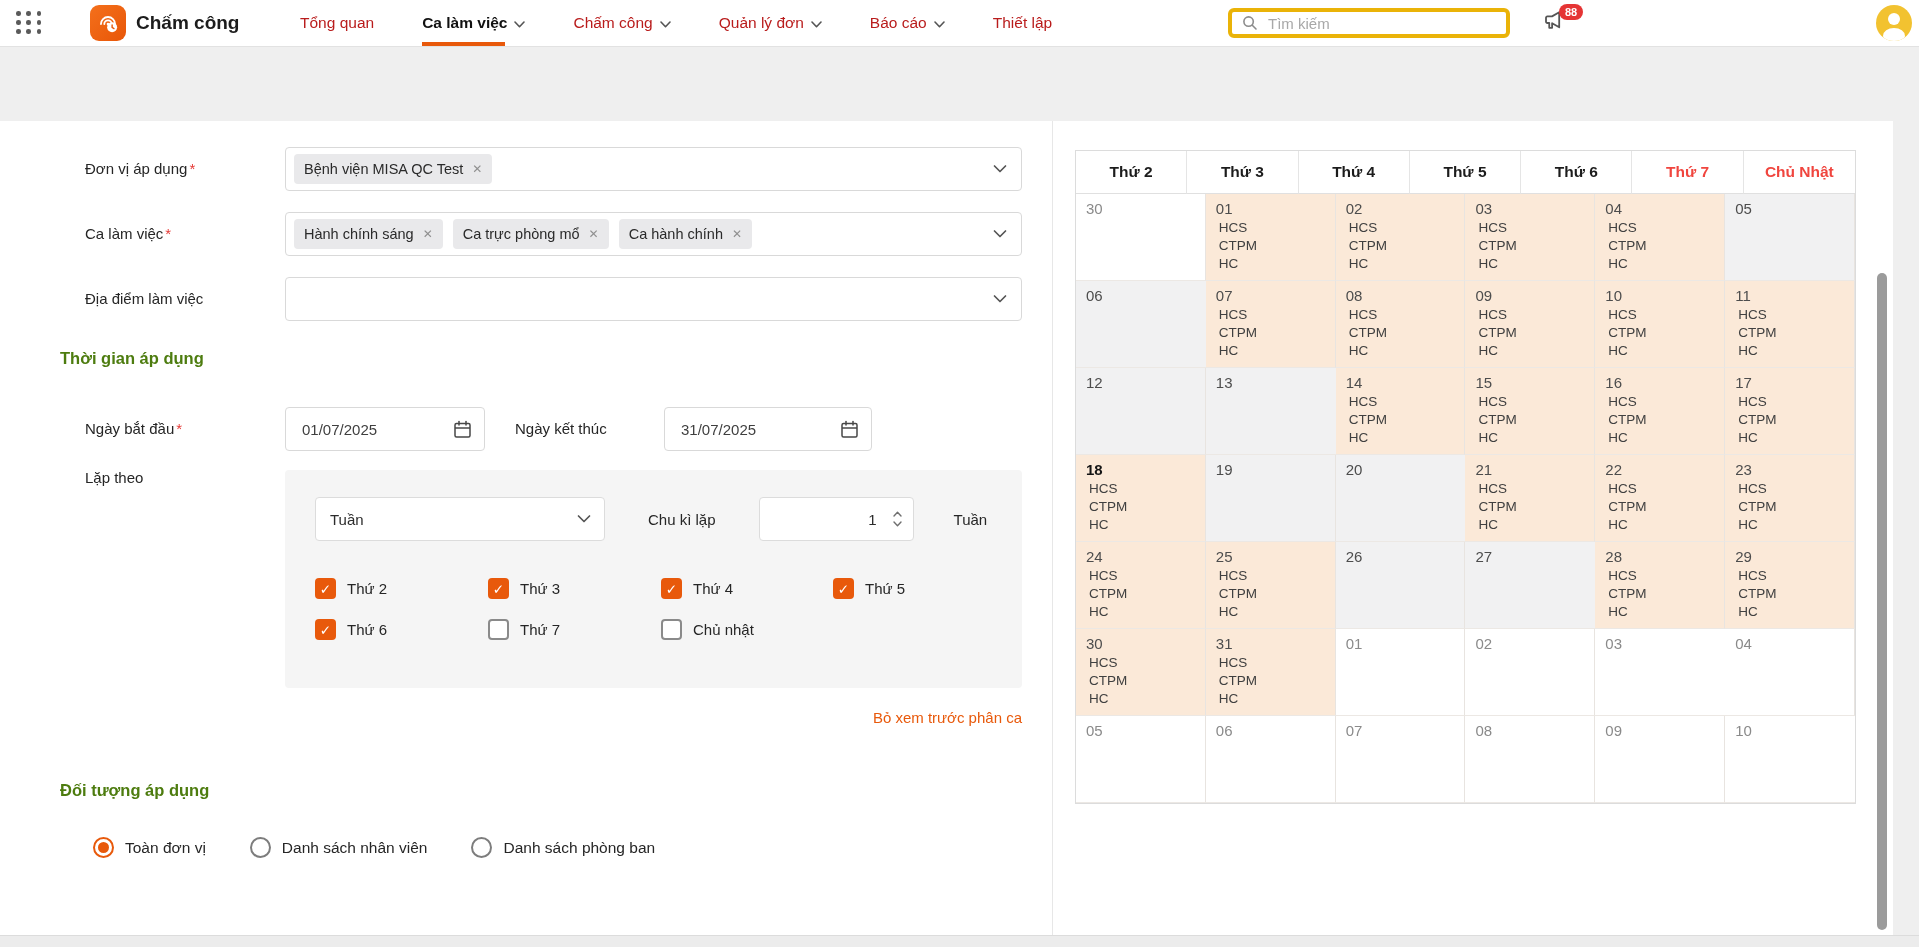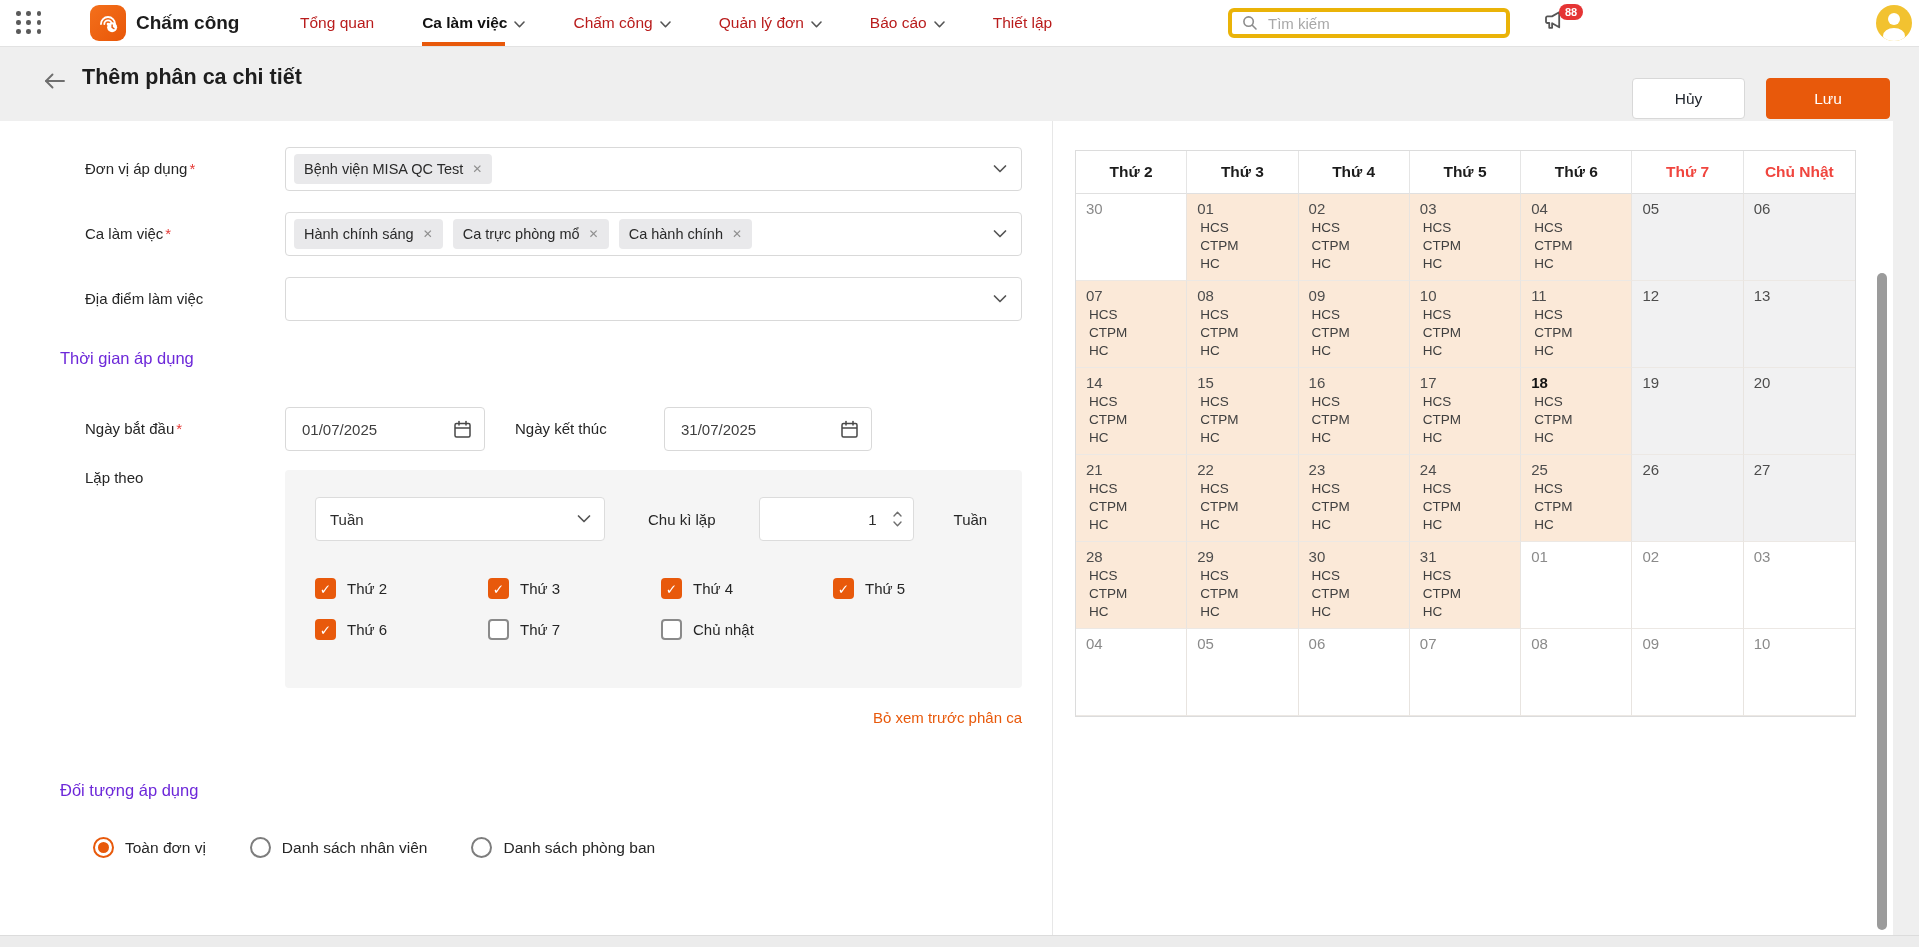--- a/index.html
+++ b/index.html
@@ -51,21 +51,21 @@
   
   .flabel{position:absolute;left:85px;font-size:15px;color:#262626;height:44px;line-height:44px;}
   .req{color:#e53935;margin-left:2px;}
   .fbox{position:absolute;left:285px;width:737px;height:44px;border:1px solid #d9d9d9;border-radius:4px;
     background:#fff;box-sizing:border-box;display:flex;align-items:center;padding:0 36px 0 8px;gap:10px;cursor:pointer;}
   .fbox .chev{position:absolute;right:14px;top:50%;transform:translateY(-50%);display:flex;}
   .r1{top:26px;} .r2{top:91px;} .r3{top:156px;}
   .tag{display:flex;align-items:center;gap:9px;background:#e9e9eb;border-radius:4px;height:30px;
     padding:0 10px;font-size:14.5px;color:#2a2a2a;white-space:nowrap;}
   .tag-x{color:#8f8f8f;font-size:12px;cursor:pointer;line-height:1;}
-  .section-title{position:absolute;left:60px;font-size:16.5px;font-weight:normal;color:#6d28d9;text-align:center;}
+  .section-title{position:absolute;left:60px;font-size:16.5px;font-weight:bold;color:#4d7c0f;text-align:center;}
   .st1{top:228px;} .st2{top:660px;}
   .dlabel{position:absolute;font-size:15px;color:#262626;height:44px;line-height:44px;}
   .dl1{left:85px;top:286px;} .dl2{left:515px;top:286px;}
   .datebox{position:absolute;top:286px;height:44px;border:1px solid #d9d9d9;border-radius:4px;background:#fff;
     box-sizing:border-box;display:flex;align-items:center;justify-content:space-between;
     padding:0 12px 0 16px;font-size:15px;color:#3f3f3f;cursor:text;}
   .db1{left:285px;width:200px;} .db2{left:664px;width:208px;}
   .lr-label{left:85px;top:335px;}
   .panel{position:absolute;left:285px;top:349px;width:737px;height:218px;background:#f5f5f5;
     border-radius:4px;box-sizing:border-box;padding:27px 30px;}
@@ -99,21 +99,21 @@
   .note{position:absolute;left:60px;top:757px;font-size:15px;font-style:italic;color:#333;}
 
   
   .calendar{position:absolute;left:1075px;top:29px;width:781px;background:#fff;
     border:1px solid #dcdcdc;box-sizing:border-box;}
   .cal-head{display:grid;grid-template-columns:repeat(7,1fr);}
   .cal-h{height:42px;line-height:42px;text-align:center;font-size:15.5px;font-weight:bold;color:#1c1c1c;
     border-right:1px solid #e5e5e5;border-bottom:1px solid #e0e0e0;}
   .cal-h:nth-child(7n){border-right:none;}
   .cal-h.red{color:#f0453e;}
-  .cal-body{display:grid;grid-template-columns:repeat(7,1fr);grid-auto-rows:87px;}
+  .cal-body{display:grid;grid-template-columns:repeat(6,1fr);grid-auto-rows:87px;}
   .cal-cell{box-sizing:border-box;border-right:1px solid #e8e4e0;border-bottom:1px solid #ece8e4;
     padding:6px 10px;cursor:pointer;overflow:hidden;}
   .cal-cell:nth-child(7n){border-right:none;}
   .cal-cell.shift{background:#fbe9d8;}
   .cal-cell.weekend{background:#f1f1f2;}
   .cal-day{font-size:15px;color:#4d4d4d;margin-bottom:2px;}
   .cal-cell.prev .cal-day,.cal-cell.next .cal-day{color:#8a8a8a;}
   .cal-day.today{font-weight:bold;color:#141414;}
   .cal-shift{font-size:13.5px;color:#404040;line-height:18px;padding-left:3px;}
 
@@ -205,31 +205,20 @@
       <span class="badge">88</span>
     </div>
     <div class="avatar">
       <svg width="36" height="36" viewBox="0 0 36 36">
         <circle cx="18" cy="14" r="6" fill="#fff"></circle>
         <ellipse cx="18" cy="31" rx="11" ry="8" fill="#fff"></ellipse>
       </svg>
     </div>
   </div>
 
-  <div class="pagehead">
-    <span class="backarrow">
-      <svg width="24" height="18" viewBox="0 0 24 18">
-        <line x1="22" y1="9" x2="4" y2="9" stroke="#6e6e6e" stroke-width="1.9" stroke-linecap="round"></line>
-        <polyline points="10.5,2.5 4,9 10.5,15.5" fill="none" stroke="#6e6e6e" stroke-width="1.9" stroke-linecap="round" stroke-linejoin="round"></polyline>
-      </svg>
-    </span>
-    <div class="pagetitle">Thêm phân ca chi tiết</div>
-    <button class="btn btn-cancel">Hủy</button>
-    <button class="btn btn-save">Lưu</button>
-  </div>
 
   <div class="content">
     <div class="vdivider"></div>
 
     <div class="flabel r1">
       <span>Đơn vị áp dụng</span><span class="req">*</span>
     </div>
     <div class="fbox r1">
       <span style="display:flex;gap:10px;">
           <span class="tag">

